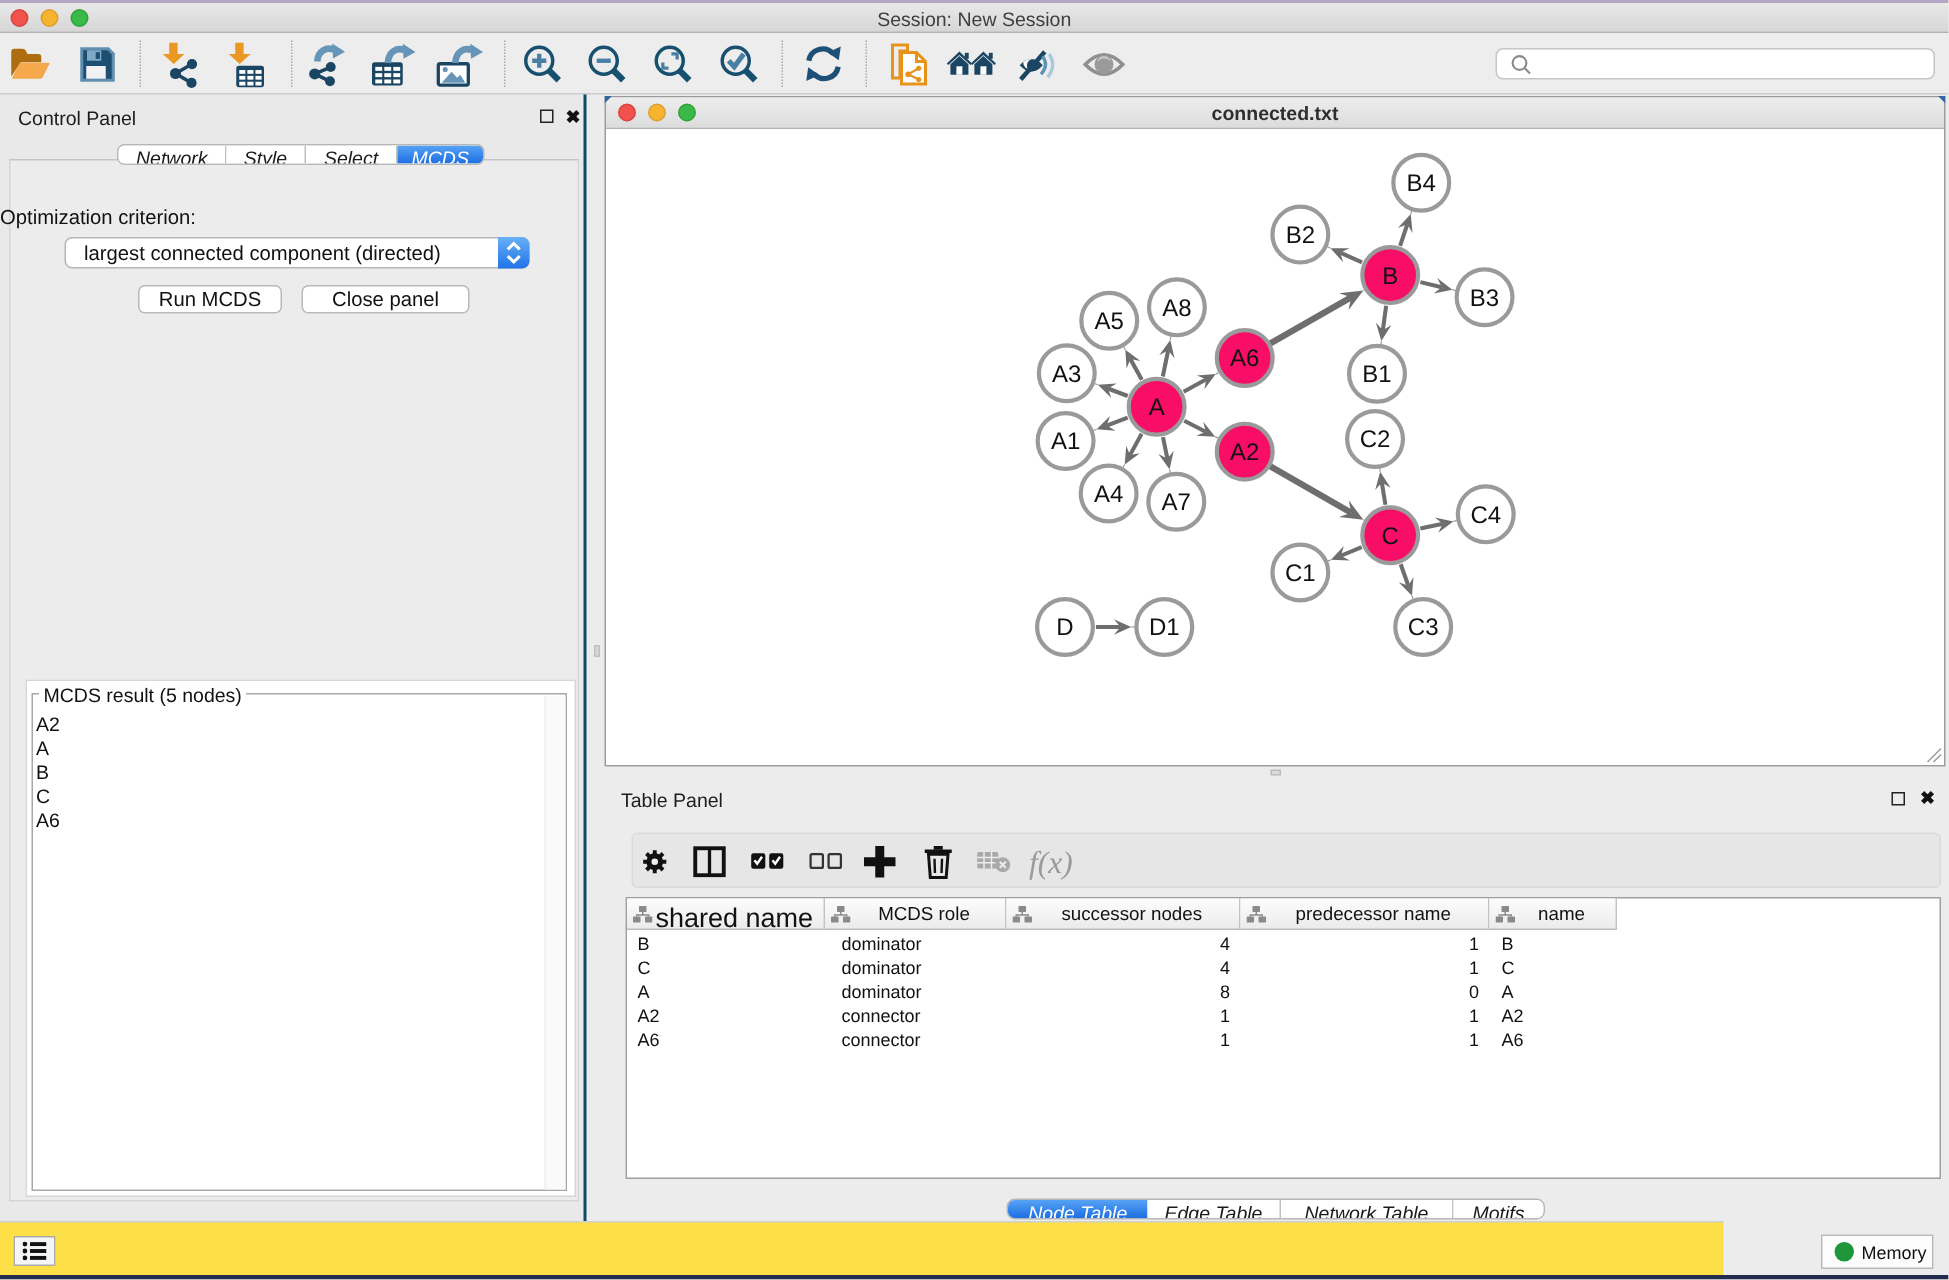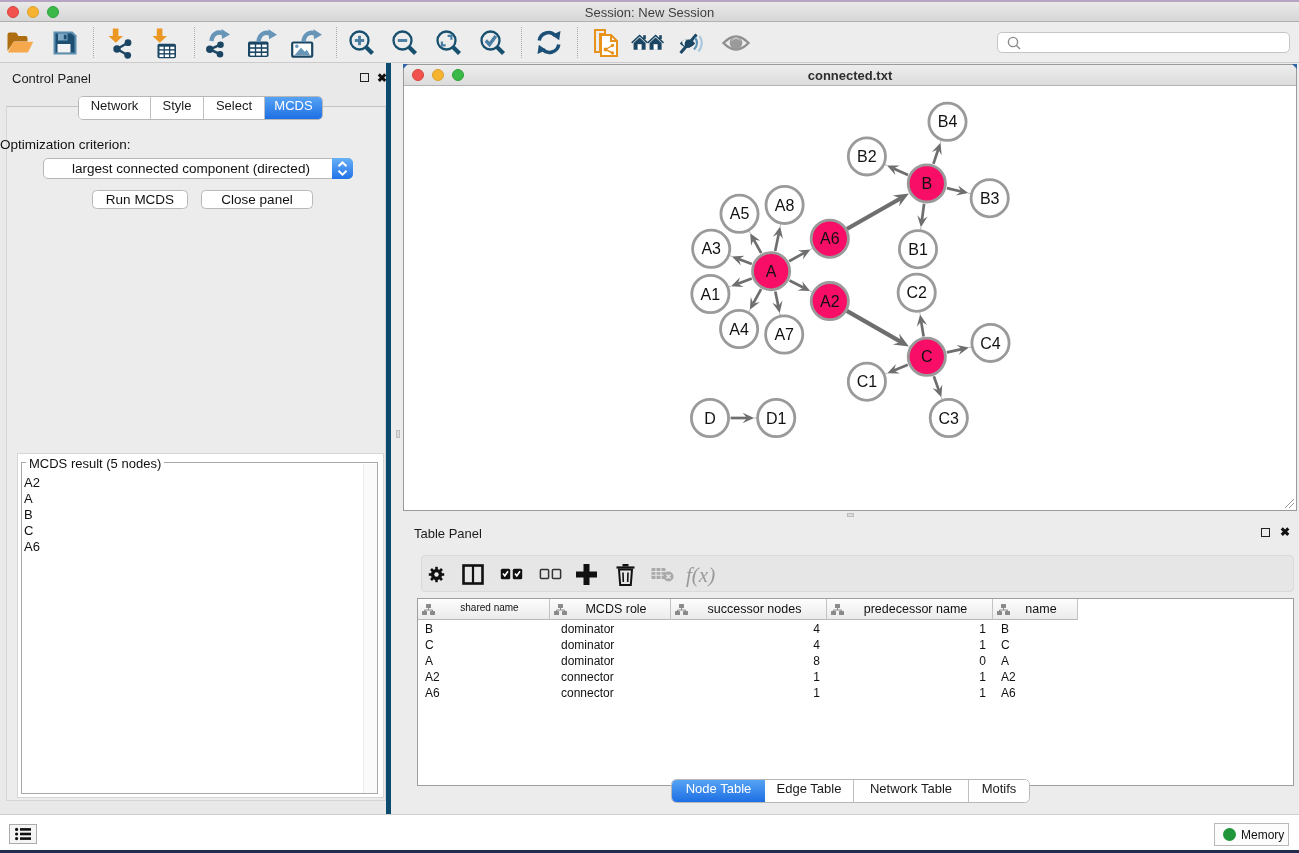--- a/index.html
+++ b/index.html
@@ -7,30 +7,30 @@
 body { font-family:"Liberation Sans", sans-serif; background:#ececec; position:relative; }
 .abs { position:absolute; }
 .titlebar { left:0; top:0; width:1299px; height:22px; background:linear-gradient(#ebebeb,#d6d6d6); border-bottom:1px solid #b1b1b1; }
 .purpletop { left:0; top:0; width:1299px; height:2px; background:#b6a4c5; }
 .light { border-radius:50%; top:6px; width:12px; height:12px; }
 .titletext { top:5px; width:1299px; text-align:center; font-size:13px; color:#3e3e3e; }
 .toolbar { left:0; top:22px; width:1299px; height:40px; background:#ededed; }
 .tsep { top:27px; width:0; height:31px; border-left:1px dotted #aaa; }
 .searchbox { left:997px; top:32px; width:293px; height:21px; background:#fff; border:1px solid #c5c5c5; border-radius:5px; }
 
-.cpanel { left:0; top:62px; width:391px; height:754px; background:#e9e9e9; border-right:5px solid #0c4a6e; }
+.cpanel { left:0; top:62px; width:391px; height:754px; background:#e9e9e9; border-right:2px solid #0c4a6e; }
 .cptitle { left:12px; top:9px; font-size:13px; color:#1c1c1c; }
 .sqicon { width:9px; height:9px; border:1.5px solid #222; }
 .xicon { font-size:12px; color:#111; font-weight:bold; }
 .cpborder { left:6px; top:44px; width:380px; height:695px; border:1px solid #d5d5d5; border-top-color:#c4c4c4; background:#ececec; }
-.tabs { left:78px; top:34px; height:24px; display:flex; border:1px solid #b7b7b7; border-radius:5px; overflow:hidden; background:#fff; }
+.tabs { left:78px; top:34px; height:14px; display:flex; border:1px solid #b7b7b7; border-radius:5px; overflow:hidden; background:#fff;font-style:italic; }
 .tab { font-size:13px; color:#1a1a1a; text-align:center; line-height:18px; background:#fff; border-right:1px solid #c0c0c0; }
 .tabsel { background:linear-gradient(#56a3f4,#1e6fe4); color:#fff; border-right:none; }
 .optlabel { left:0; top:75px; width:391px; font-size:13.5px; color:#111; }
-.dropdown { left:43px; top:96px; width:310px; height:21px; background:#fff; border:1px solid #b6b6b6; border-radius:5px; font-size:13.5px; color:#111; line-height:19px; padding-left:28px; }
+.dropdown { left:43px; top:96px; width:310px; height:21px; background:#fff; border:1px solid #b6b6b6; border-radius:5px; font-size:13.5px; color:#111; line-height:19px; padding-left:12px; }
 .stepper { right:-1px; top:-1px; width:21px; height:21px; background:linear-gradient(#68b0f7,#2173e8); border-radius:0 5px 5px 0; }
 .btn { top:128px; height:19px; background:#fff; border:1px solid #b9b9b9; border-radius:4.5px; font-size:13.5px; color:#111; text-align:center; line-height:17px; }
 .resultbox { left:17px; top:391px; width:367px; height:345px; background:#fff; border:1px solid #d6d6d6; }
 .groupborder { left:3px; top:8px; width:357px; height:332px; border:1px solid #a8a8a8; }
 .grouplabel { left:8px; top:2px; background:#fff; padding:0 3px; font-size:13px; color:#111; }
 .scrolltrack { left:345px; top:1px; width:14px; height:329px; background:#fafafa; border-left:1px solid #ededed; }
 .listitem { font-size:13px; color:#111; left:6px; }
 </style>
 </head>
 <body>
@@ -403,21 +403,21 @@
 <div class="abs" style="left:283px;top:44px;font-family:'Liberation Serif',serif;font-style:italic;font-size:21px;color:#9a9a9a;">f(x)</div>
 
   <div class="abs" style="left:14px;top:79px;width:877px;height:188px;background:#fff;border:1px solid #9f9f9f;">
     <div style="position:absolute;left:0px;top:0;width:132px;height:21px;background:linear-gradient(#fdfdfd,#ebebeb);border-right:1px solid #c3c3c3;border-bottom:1px solid #b9b9b9;">
 <svg width="13" height="12" viewBox="0 0 13 12" style="position:absolute;left:4px;top:5px;">
           <rect x="4" y="0" width="5" height="4" rx="0.5" fill="#8a8a8a"></rect>
           <rect x="0" y="7" width="5" height="4" rx="0.5" fill="#8a8a8a"></rect>
           <rect x="8" y="7" width="5" height="4" rx="0.5" fill="#8a8a8a"></rect>
           <path d="M6.5 4 V6 M2.5 7 V6 H10.5 V7" fill="none" stroke="#8a8a8a" stroke-width="1"></path>
         </svg>
-<div style="position:absolute;left:14px;right:2px;top:3px;text-align:center;font-size:10px;color:#111;">shared name</div>
+<div style="position:absolute;left:14px;right:2px;top:3px;text-align:center;font-size:18px;color:#111;">shared name</div>
       </div>
 <div style="position:absolute;left:132px;top:0;width:121px;height:21px;background:linear-gradient(#fdfdfd,#ebebeb);border-right:1px solid #c3c3c3;border-bottom:1px solid #b9b9b9;">
 <svg width="13" height="12" viewBox="0 0 13 12" style="position:absolute;left:4px;top:5px;">
           <rect x="4" y="0" width="5" height="4" rx="0.5" fill="#8a8a8a"></rect>
           <rect x="0" y="7" width="5" height="4" rx="0.5" fill="#8a8a8a"></rect>
           <rect x="8" y="7" width="5" height="4" rx="0.5" fill="#8a8a8a"></rect>
           <path d="M6.5 4 V6 M2.5 7 V6 H10.5 V7" fill="none" stroke="#8a8a8a" stroke-width="1"></path>
         </svg>
 <div style="position:absolute;left:14px;right:2px;top:3px;text-align:center;font-size:12.5px;color:#111;">MCDS role</div>
       </div>
@@ -468,29 +468,29 @@
 <div style="position:absolute;left:253px;top:71px;width:149px;text-align:right;font-size:12px;color:#111;">1</div>
 <div style="position:absolute;left:409px;top:71px;width:159px;text-align:right;font-size:12px;color:#111;">1</div>
 <div style="position:absolute;left:583px;top:71px;font-size:12px;color:#111;">A2</div>
 <div style="position:absolute;left:7px;top:87px;font-size:12px;color:#111;">A6</div>
 <div style="position:absolute;left:143px;top:87px;font-size:12px;color:#111;">connector</div>
 <div style="position:absolute;left:253px;top:87px;width:149px;text-align:right;font-size:12px;color:#111;">1</div>
 <div style="position:absolute;left:409px;top:87px;width:159px;text-align:right;font-size:12px;color:#111;">1</div>
 <div style="position:absolute;left:583px;top:87px;font-size:12px;color:#111;">A6</div>
   </div>
 
-  <div class="abs tabs" style="left:268px;top:260px;border-radius:5.5px;">
+  <div class="abs tabs" style="left:268px;top:280px;border-radius:5.5px;">
     <div class="tab tabsel" style="width:93px;">Node Table</div>
     <div class="tab" style="width:89px;">Edge Table</div>
     <div class="tab" style="width:115px;">Network Table</div>
     <div class="tab" style="width:60px;border-right:none;">Motifs</div>
   </div>
 </div>
 
-<div class="abs" style="left:0;top:814px;width:1299px;height:36px;background:#ffffff;border-top:1px solid #cfcfcf;text-align:right;">
+<div class="abs" style="left:0;top:814px;width:1149px;height:36px;background:#fde047;border-top:1px solid #cfcfcf;text-align:right;">
   <div class="abs" style="left:9px;top:9px;width:28px;height:20px;background:#f5f5f5;border:1px solid #ababab;">
     <svg width="16" height="14" viewBox="0 0 16 14" style="position:absolute;left:5px;top:2px;">
       <circle cx="1.6" cy="2.4" r="1.6" fill="#111"></circle>
         <rect x="5" y="1.1" width="11" height="2.6" fill="#111"></rect>
       <circle cx="1.6" cy="7" r="1.6" fill="#111"></circle>
         <rect x="5" y="5.7" width="11" height="2.6" fill="#111"></rect>
       <circle cx="1.6" cy="11.6" r="1.6" fill="#111"></circle>
         <rect x="5" y="10.3" width="11" height="2.6" fill="#111"></rect>
     </svg>
   </div>

